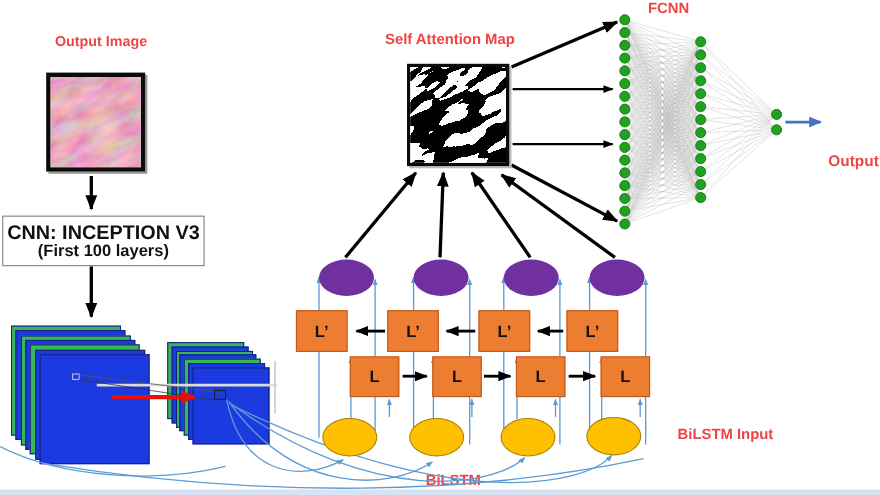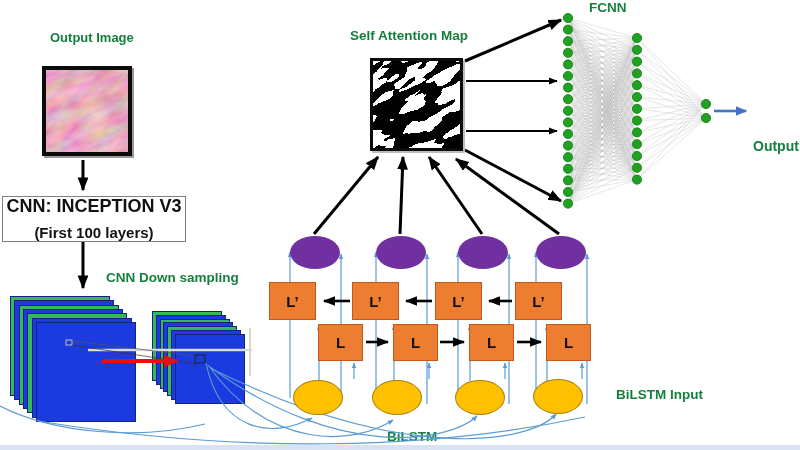--- a/index.html
+++ b/index.html
@@ -1,28 +1,28 @@
 <!DOCTYPE html>
 <html><head>
 <meta charset="utf-8">
 <style>
   html,body{margin:0;padding:0;background:#fff;}
   .canvas{position:relative;width:800px;height:450px;background:#ffffff;overflow:hidden;
           font-family:"Liberation Sans",sans-serif;color:#111;}
-  .lbl{position:absolute;font-weight:bold;color:#15803d;white-space:nowrap;}
+  .lbl{position:absolute;font-weight:bold;color:#ef4444;white-space:nowrap;}
   #art{position:absolute;left:0;top:0;z-index:2;}
   .stack{position:absolute;z-index:1;}
   .sheet{position:absolute;border:1px solid #16227e;box-sizing:border-box;}
   .shape{position:absolute;z-index:3;display:flex;align-items:center;justify-content:center;box-sizing:border-box;}
   .ellipse{border-radius:50%;}
   .cell{font-weight:bold;font-size:15px;color:#111;border:1px solid #c05a1a;}
   .imgbox{position:absolute;z-index:3;box-sizing:border-box;background:#fff;}
   #cnn-box{position:absolute;left:2px;top:196px;width:182px;height:44px;background:#fff;
            border:1.5px solid #7f7f7f;z-index:3;display:flex;flex-direction:column;
-           align-items:center;justify-content:space-between;line-height:1.05;}
+           align-items:center;justify-content:center;line-height:1.05;}
   #cnn-box .t1{font-weight:bold;font-size:18px;}
   #cnn-box .t2{font-weight:bold;font-size:15px;}
   .strip{position:absolute;left:0;top:445px;width:800px;height:5px;background:#d9e2f2;z-index:0;}
 </style>
 </head>
 <body>
 
 <div class="canvas">
 
   <div class="strip"></div>
@@ -403,21 +403,20 @@
       </g>
 
     <line x1="714" y1="111" x2="746" y2="111" stroke="#4472C4" stroke-width="2.6" marker-end="url(#mOut)"></line>
   </svg>
 
   <div class="lbl" style="left:50px;top:30px;font-size:13px;">Output Image</div>
   <div id="cnn-box">
     <div class="t1">CNN: INCEPTION V3</div>
     <div class="t2">(First 100 layers)</div>
   </div>
-  <div class="lbl" style="left:106px;top:270px;font-size:13.5px;">CNN Down sampling</div>
   <div class="lbl" style="left:350px;top:28px;font-size:13.5px;">Self Attention Map</div>
   <div class="lbl" style="left:589px;top:0px;font-size:13.5px;">FCNN</div>
   <div class="lbl" style="left:753px;top:103px;font-size:14px;margin-top:35px;">Output</div>
   <div class="lbl" style="left:616px;top:387px;font-size:13.5px;">BiLSTM Input</div>
   <div class="lbl" style="left:387px;top:429px;font-size:13.5px;">BiLSTM</div>
 
   <div class="imgbox" style="left:42px;top:66px;width:90px;height:90px;border:4px solid #0b0b0b;box-shadow:2px 2px 0 #9a9a9a;">
     <svg width="82" height="82">
       <defs>
         <filter id="fHisto" x="-30%" y="-30%" width="160%" height="160%">

